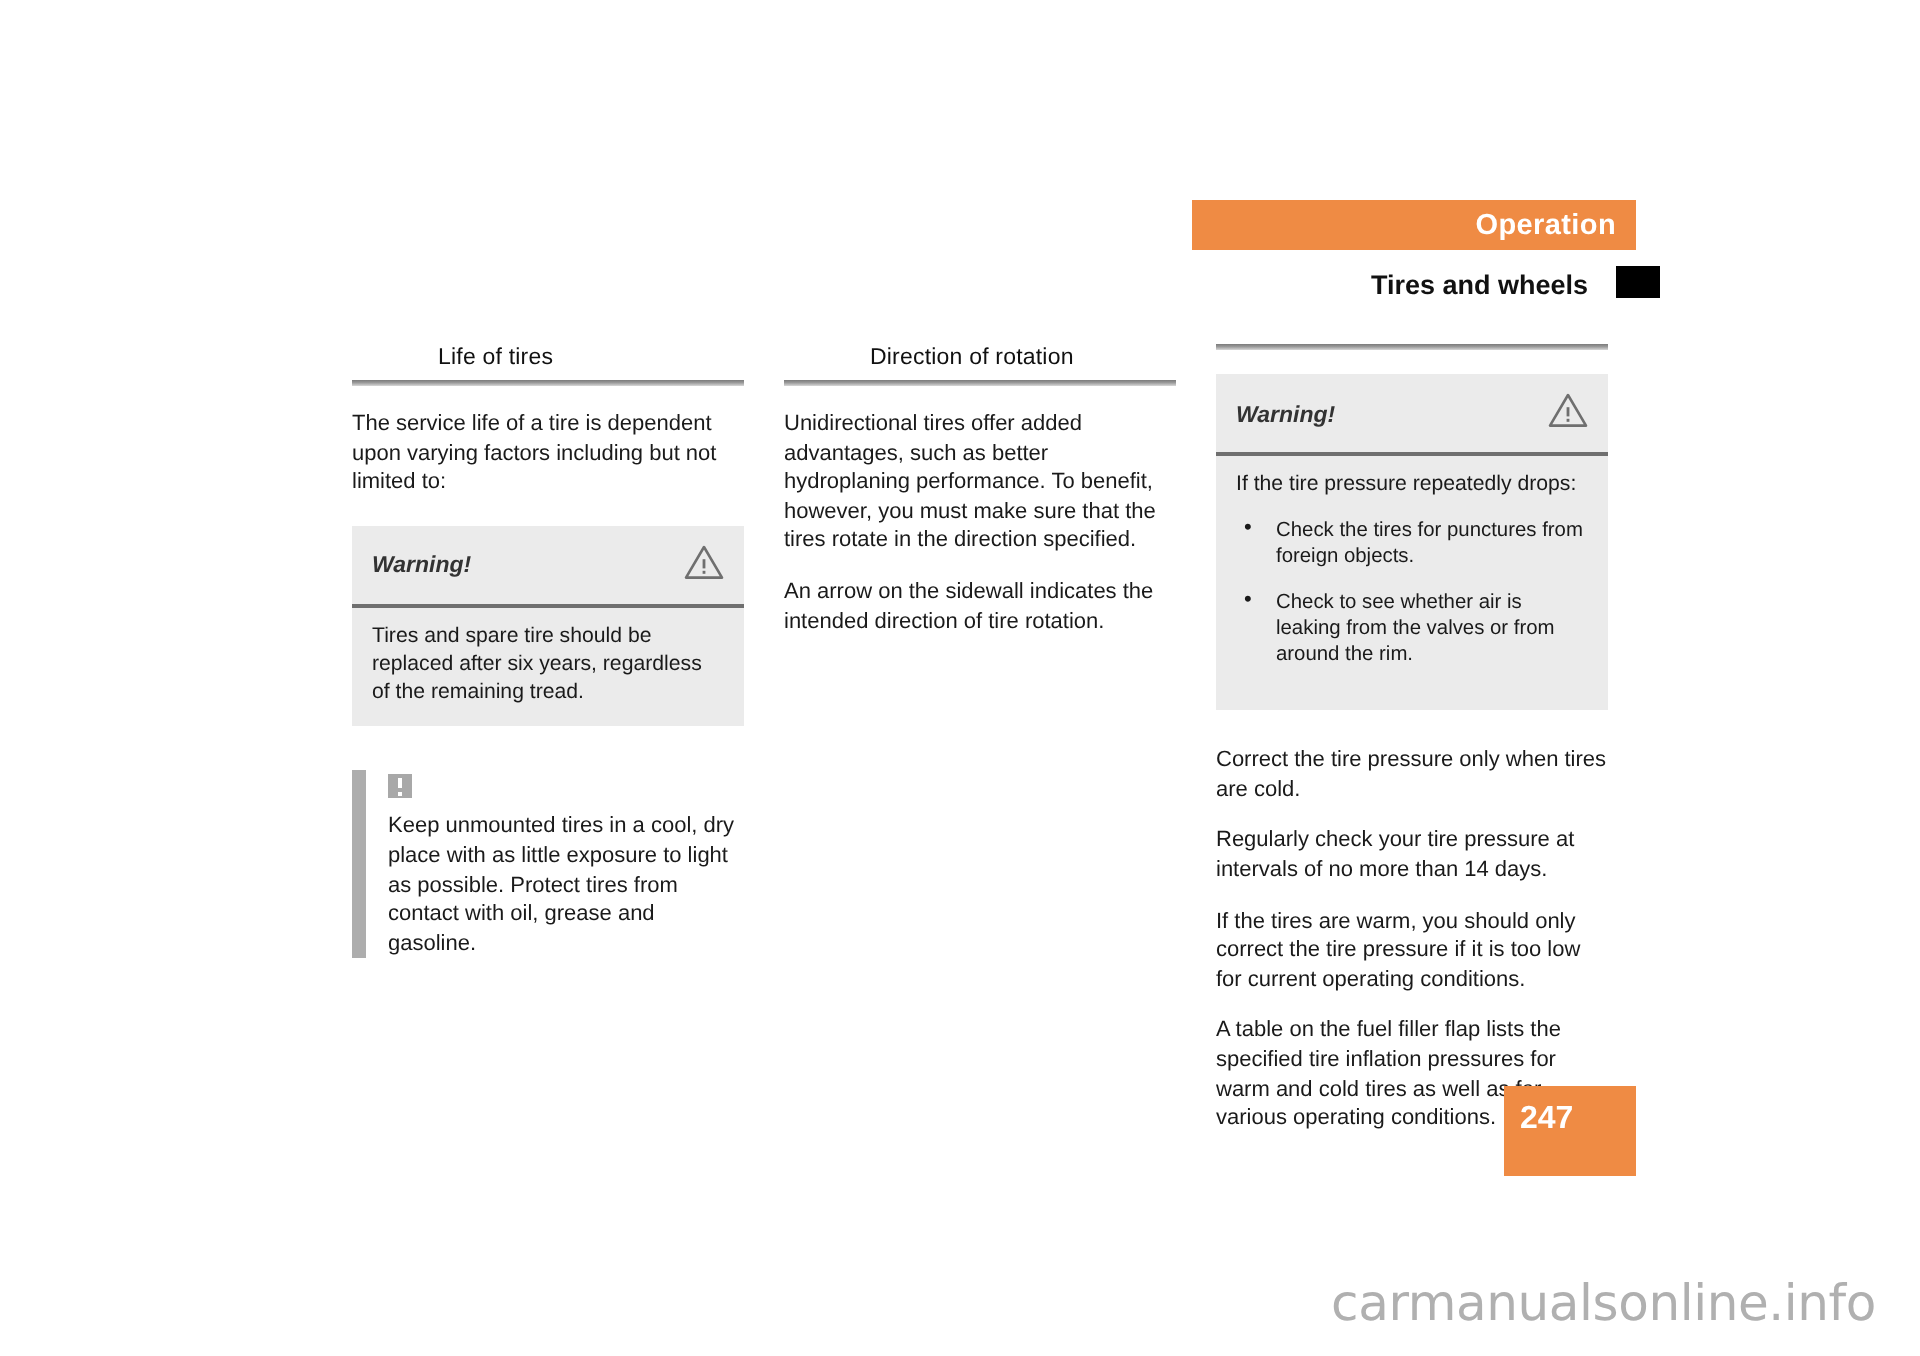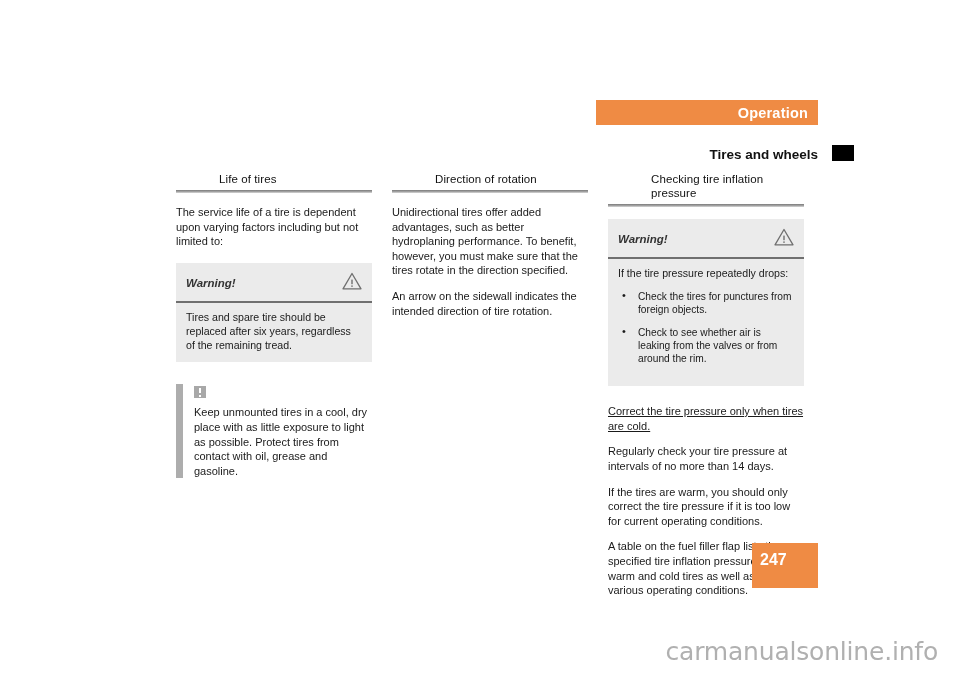--- a/index.html
+++ b/index.html
@@ -29,25 +29,24 @@
     position: absolute;
     right: 10px;
     bottom: 4px;
     font-size: 14.5px;
     font-weight: bold;
     color: #ffffff;
     letter-spacing: 0.2px;
   }
   .header-sub {
     position: absolute;
-    left: 632px;
+    left: 608px;
     top: 135px;
     width: 222px;
     height: 16px;
-    margin-top: 12px;
   }
   .header-sub-title {
     position: absolute;
     right: 36px;
     top: 0px;
     font-size: 13.5px;
     font-weight: bold;
     color: #111111;
     white-space: nowrap;
   }
@@ -301,21 +300,20 @@
 
   <div class="col">
     <div class="sec-heading">Direction of rotation</div>
     <div class="sec-rule"></div>
 
     <p class="body">Unidirectional tires offer added advantages, such as better hydroplaning performance. To benefit, however, you must make sure that the tires rotate in the direction specified.</p>
     <p class="body">An arrow on the sidewall indicates the intended direction of tire rotation.</p>
   </div>
 
   <div class="col col-wide">
-    <div class="sec-heading">Checking tire inflation pressure</div>
     <div class="sec-rule"></div>
 
     <div class="warning-box" style="margin-top:2px;">
       <div class="warning-head">
         <span class="warning-title">Warning!</span>
         <span class="warn-tri">
           <svg width="20" height="18" viewBox="0 0 20 18" aria-hidden="true">
             <path d="M10 1.5 L19 16.8 L1 16.8 Z" fill="none" stroke="#6f6f6f" stroke-width="1.3" stroke-linejoin="round"></path>
             <rect x="9.3" y="7.6" width="1.4" height="4.6" fill="#6f6f6f"></rect>
             <rect x="9.3" y="13.4" width="1.4" height="1.5" fill="#6f6f6f"></rect>
@@ -325,21 +323,21 @@
       <div class="warning-sep"></div>
       <div class="warning-body">
         <p class="intro">If the tire pressure repeatedly drops:</p>
         <ul class="bullets">
           <li>Check the tires for punctures from foreign objects.</li>
           <li>Check to see whether air is leaking from the valves or from around the rim.</li>
         </ul>
       </div>
     </div>
 
-    <p class="body" style="margin-top:18px;text-decoration:underline;">Correct the tire pressure only when tires are cold.</p>
+    <p class="body" style="margin-top:18px;">Correct the tire pressure only when tires are cold.</p>
     <p class="body">Regularly check your tire pressure at intervals of no more than 14 days.</p>
     <p class="body">If the tires are warm, you should only correct the tire pressure if it is too low for current operating conditions.</p>
     <p class="body">A table on the fuel filler flap lists the specified tire inflation pressures for warm and cold tires as well as for various operating conditions.</p>
   </div>
 
 </div>
 
 <div class="page-number-box">
   <span class="page-number">247</span>
 </div>

